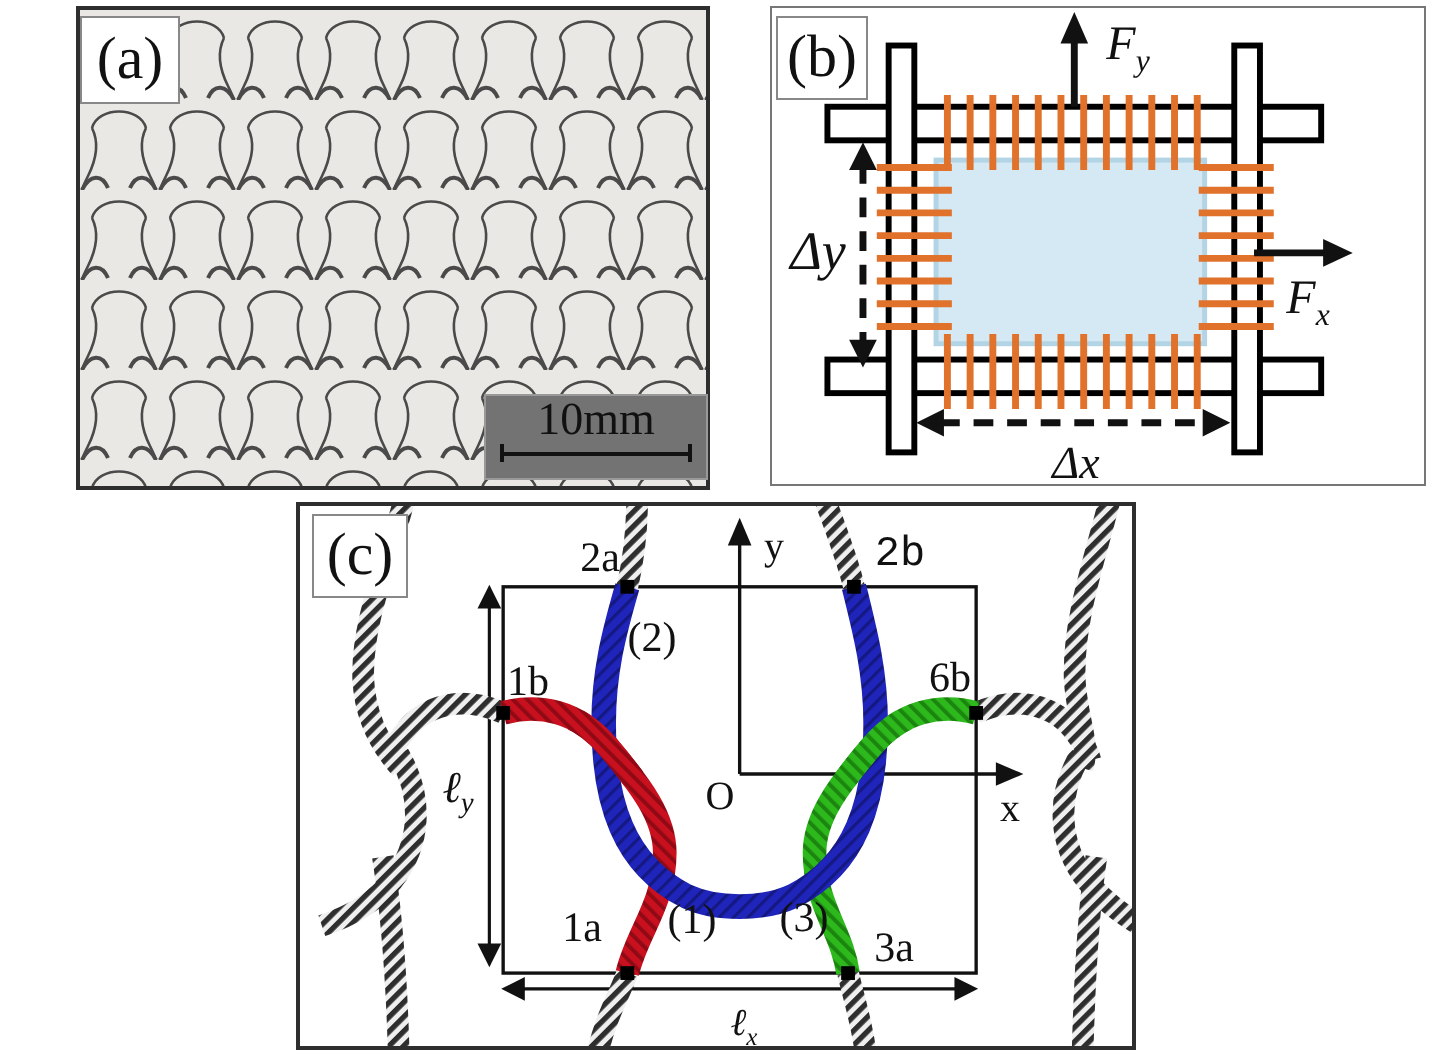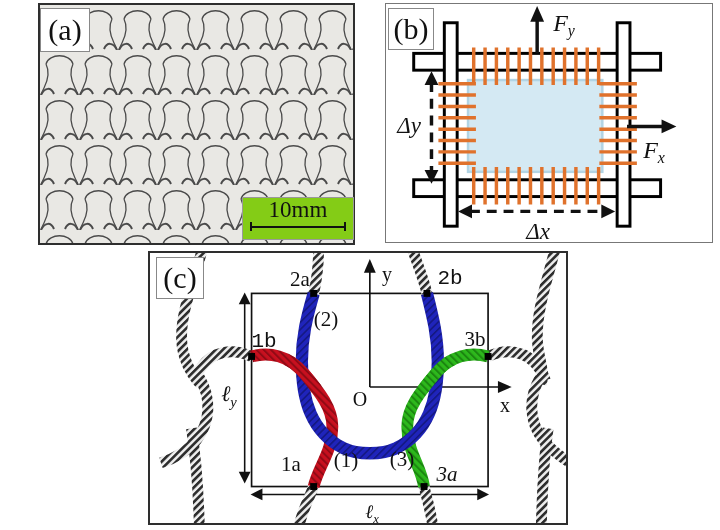--- a/index.html
+++ b/index.html
@@ -9,21 +9,21 @@
   .panel-a{left:38px;top:3px;width:317px;height:242px;border:2px solid #2e2e2e;}
   .panel-b{left:385px;top:3px;width:328px;height:240px;border:1.5px solid #777;}
   .panel-c{left:148px;top:251px;width:420px;height:274px;border:2px solid #2e2e2e;}
   .panel svg{position:absolute;left:0;top:0;display:block;}
   .tag-box{position:absolute;background:#fff;border:1px solid #888;display:flex;
            align-items:center;justify-content:center;font-size:30px;z-index:5;}
   .lbl{position:absolute;transform:translate(-50%,-50%);white-space:nowrap;z-index:4;}
   .s19{font-size:21px;} .s20{font-size:20px;}
   .math{font-style:italic;}
   sub.msub{font-size:0.66em;font-style:italic;}
-  .scale-box{position:absolute;left:202px;top:192px;width:110px;height:41px;background:#84cc16;
+  .scale-box{position:absolute;left:202px;top:192px;width:110px;height:41px;background:#737373;
              border:1px solid #999;z-index:5;text-align:center;}
   .scale-text{font-size:23px;line-height:24px;display:block;}
   .scale-line{margin:0 auto;width:92px;height:9px;border-left:2.5px solid #111;
               border-right:2.5px solid #111;position:relative;}
   .scale-line::after{content:"";position:absolute;left:0;right:0;bottom:3px;border-top:2.5px solid #111;}
   
   .ink-line{stroke:var(--ink);fill:none;}
   .ink-fill{fill:var(--ink);stroke:none;}
   .sample{fill:var(--sample-blue);stroke:var(--sample-blue-border);stroke-width:2.5;}
   .bar{fill:#ffffff;stroke:#000;stroke-width:3;}
@@ -108,21 +108,21 @@
     </svg>
     <div class="tag-box" style="left:2px;top:4px;width:44px;height:40px;">
       <span>(b)</span>
     </div>
     <div class="lbl math" style="left:178px;top:21px;font-size:24px;">
       <span>F</span><sub class="msub">y</sub>
     </div>
     <div class="lbl math" style="left:268px;top:148px;font-size:24px;">
       <span>F</span><sub class="msub">x</sub>
     </div>
-    <div class="lbl math" style="left:23px;top:122px;font-size:23px;">Δy</div>
+    <div class="lbl math" style="left:23px;top:122px;font-size:27px;">Δy</div>
     <div class="lbl math" style="left:152px;top:228px;font-size:23px;">Δx</div>
   </section>
 
   <section class="panel panel-c">
     <svg width="416" height="270" viewBox="0 0 420 274">
       <defs>
         <pattern id="patGray" width="5.2" height="5.2" patternUnits="userSpaceOnUse" patternTransform="rotate(45)">
           <rect class="gray-base" width="5.2" height="5.2"></rect>
             <rect class="gray-stripe" width="2.7" height="5.2"></rect>
         </pattern>
@@ -197,29 +197,29 @@
       </g>
     </svg>
 
     <div class="tag-box" style="left:6px;top:4px;width:46px;height:40px;">
       <span>(c)</span>
     </div>
 
     <div class="lbl s19" style="left:150px;top:26px;">2a</div>
     <div class="lbl s20" style="left:237px;top:21px;">y</div>
     <div class="lbl s19" style="left:300px;top:25px;font-family:Liberation Mono, monospace;">2b</div>
-    <div class="lbl s19" style="left:114px;top:88px;font-family:Liberation Mono, monospace;">1b</div>
-    <div class="lbl s19" style="left:325px;top:86px;">3b</div>
+    <div class="lbl s19" style="left:114px;top:88px;">1b</div>
+    <div class="lbl s19" style="left:325px;top:86px;">6b</div>
     <div class="lbl s19" style="left:176px;top:66px;">(2)</div>
     <div class="lbl s20" style="left:210px;top:146px;">O</div>
     <div class="lbl s20" style="left:355px;top:152px;">x</div>
     <div class="lbl s19" style="left:196px;top:207px;">(1)</div>
     <div class="lbl s19" style="left:252px;top:206px;">(3)</div>
     <div class="lbl s19" style="left:141px;top:211px;">1a</div>
-    <div class="lbl s19" style="left:297px;top:221px;font-style:italic;">3a</div>
+    <div class="lbl s19" style="left:297px;top:221px;">3a</div>
     <div class="lbl math" style="left:79px;top:143px;font-size:22px;text-align:center;">
       <span>ℓ</span><sub class="msub">y</sub>
     </div>
     <div class="lbl math" style="left:222px;top:261px;font-size:19px;">
       <span>ℓ</span><sub class="msub">x</sub>
     </div>
   </section>
 </div>
 
 </body></html>

